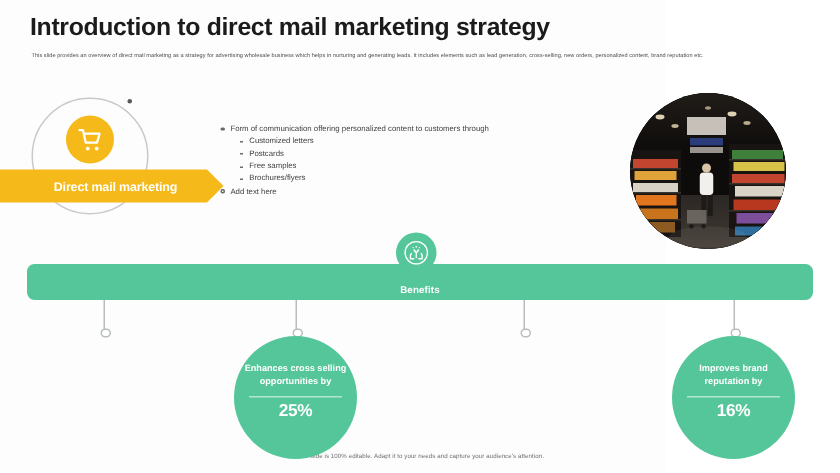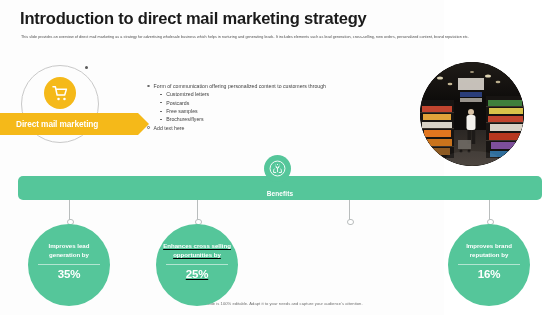--- a/index.html
+++ b/index.html
@@ -71,20 +71,21 @@
     content: "";
     position: absolute;
     left: 138px; top: 0;
     width: 0; height: 0;
     border-top: 11px solid transparent;
     border-bottom: 11px solid transparent;
     border-left: 11px solid #f5b919;
   }
   .arrow-label {
     width: 138px;
+    text-align: center;
     font-size: 8.3px;
     font-weight: bold;
     color: #ffffff;
     letter-spacing: -0.1px;
     padding-left: 16px;
   }
 
   
   .bullets {
     position: absolute;
@@ -364,27 +365,22 @@
 
   <div class="benefits-bar">
     <span class="benefits-label">Benefits</span>
   </div>
 
   <div class="connector" style="left:69px;"></div>
   <div class="connector" style="left:197px;"></div>
   <div class="connector" style="left:349px;"></div>
   <div class="connector" style="left:489px;"></div>
 
-  <div class="bcircle" style="left:28px;">
-    <div class="bc-label">Improves lead generation by</div>
-    <div class="bc-rule"></div>
-    <div class="bc-value">35%</div>
-  </div>
-
-  <div class="bcircle" style="left:156px;text-decoration:underline;">
+
+  <div class="bcircle" style="left:156px;">
     <div class="bc-label">Enhances cross selling opportunities by</div>
     <div class="bc-rule"></div>
     <div class="bc-value">25%</div>
   </div>
 
 
   <div class="bcircle" style="left:448px;">
     <div class="bc-label">Improves brand reputation by</div>
     <div class="bc-rule"></div>
     <div class="bc-value">16%</div>

